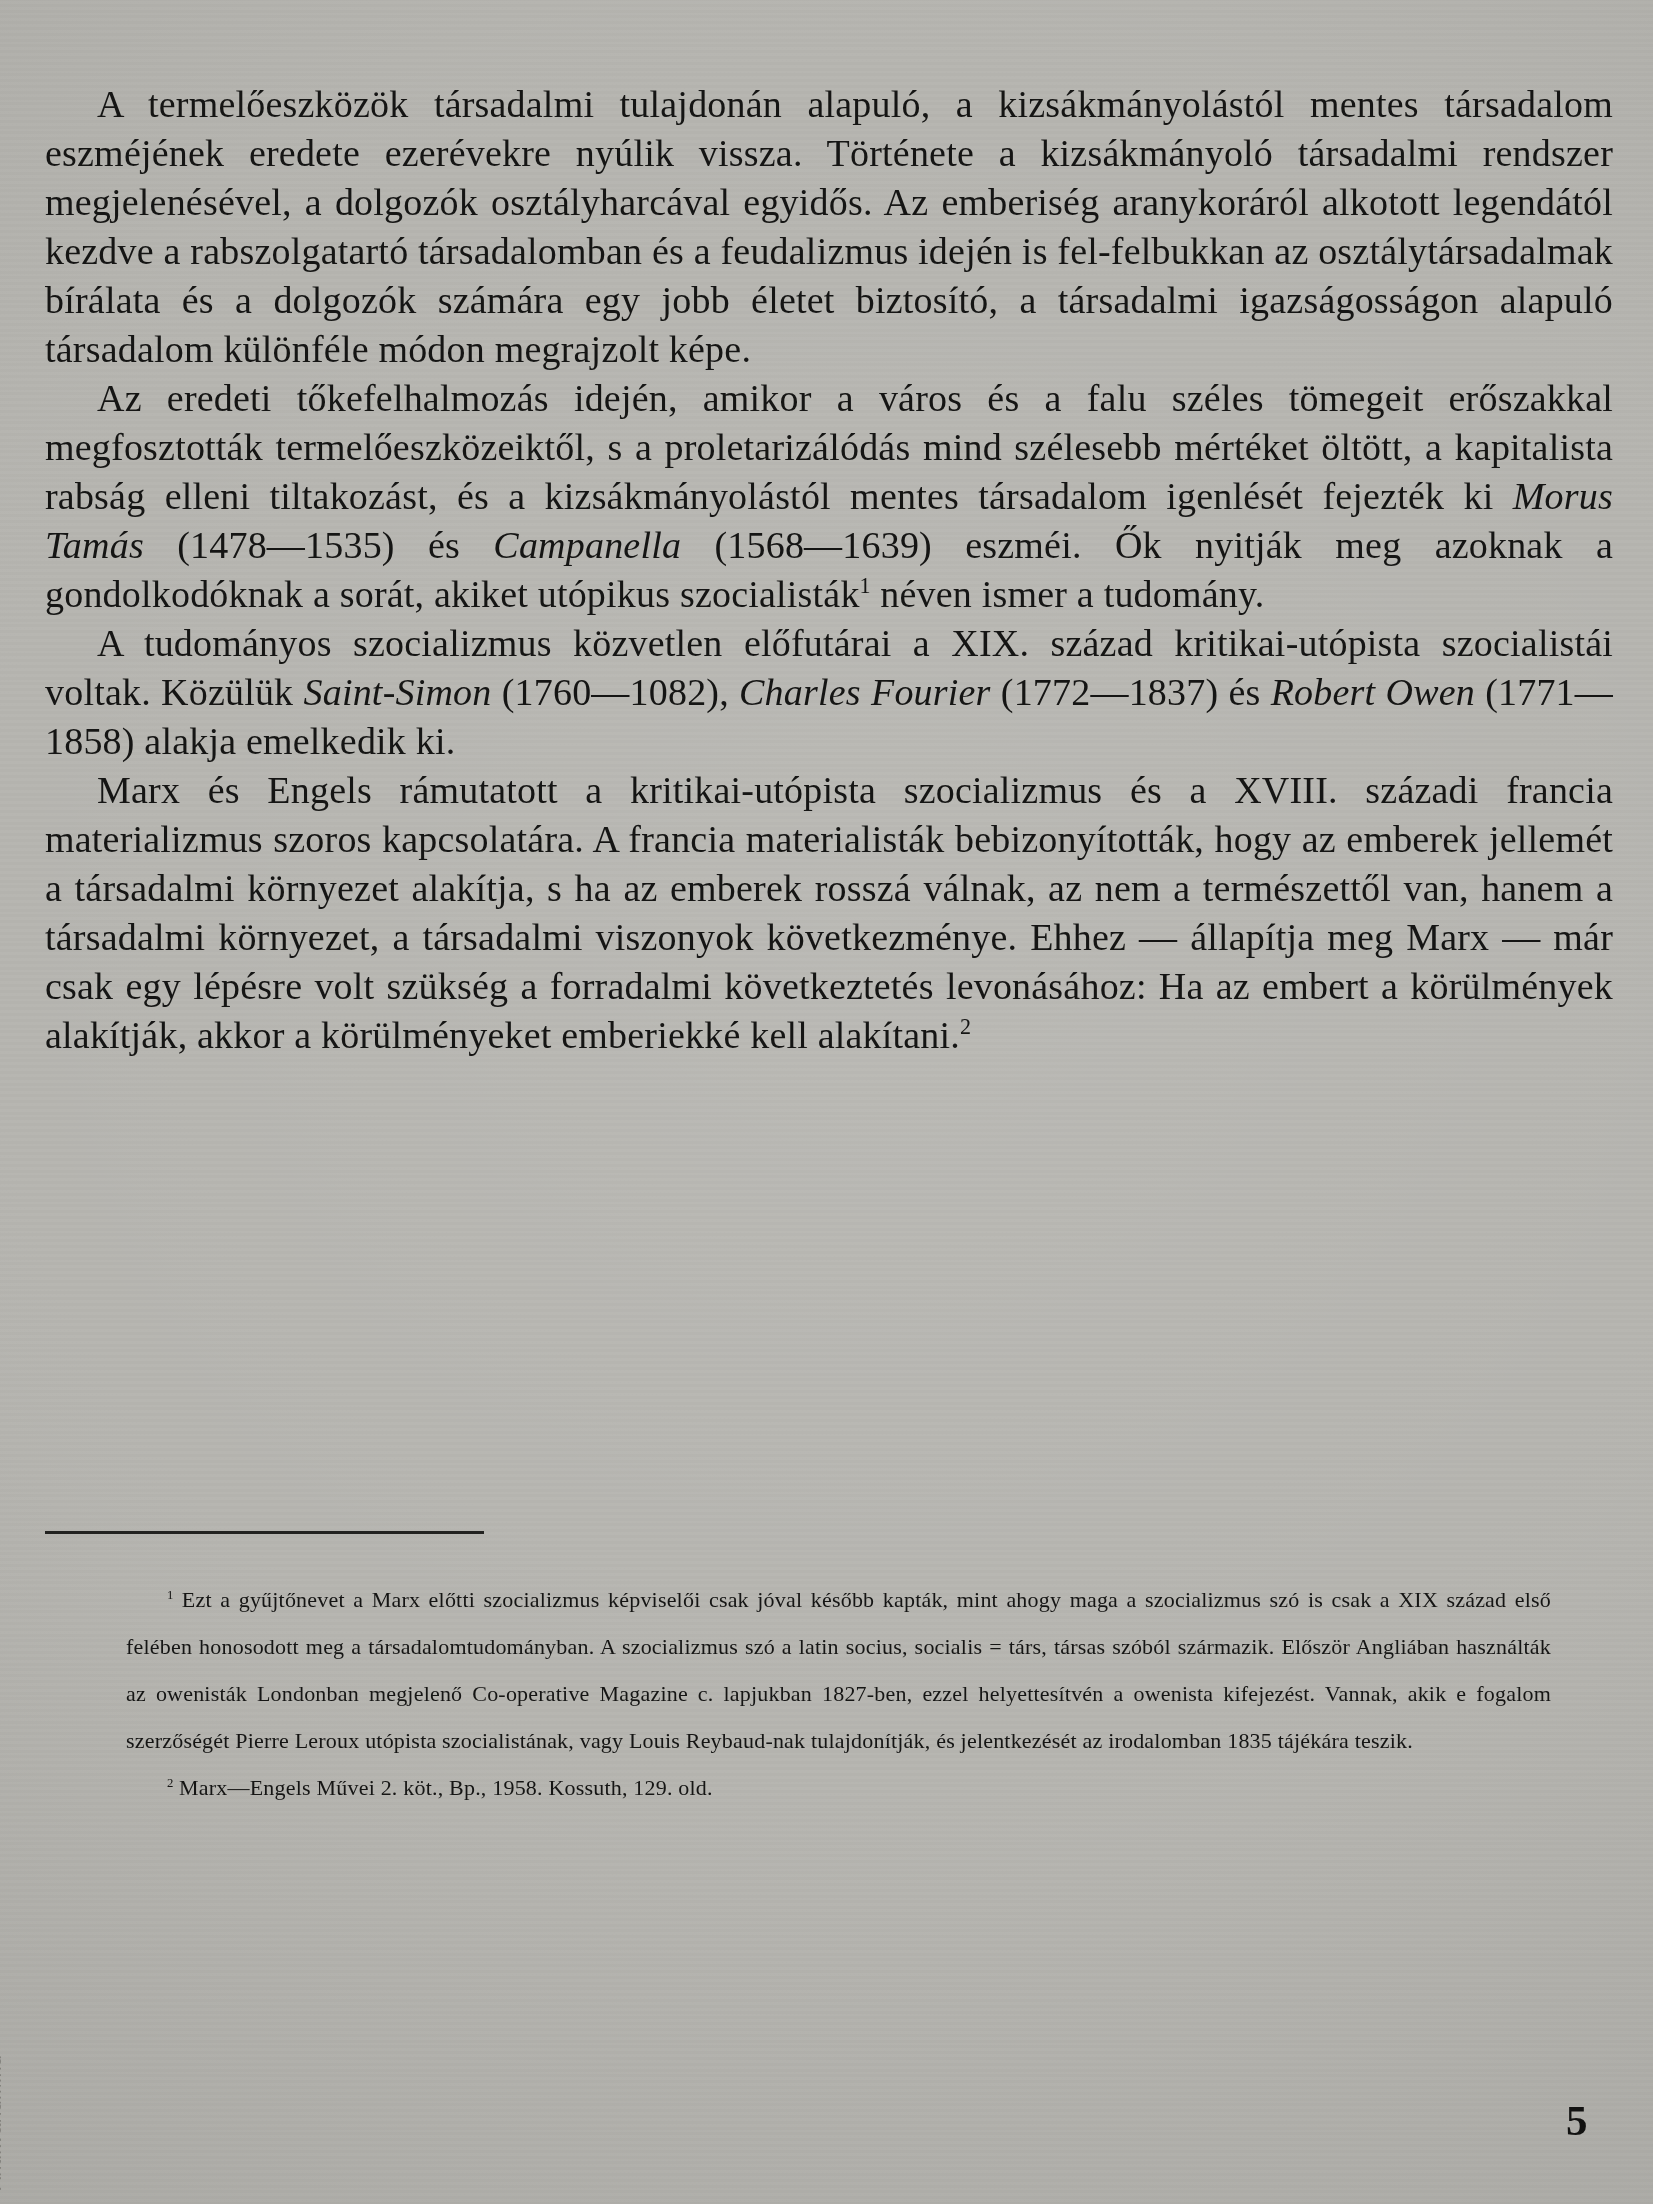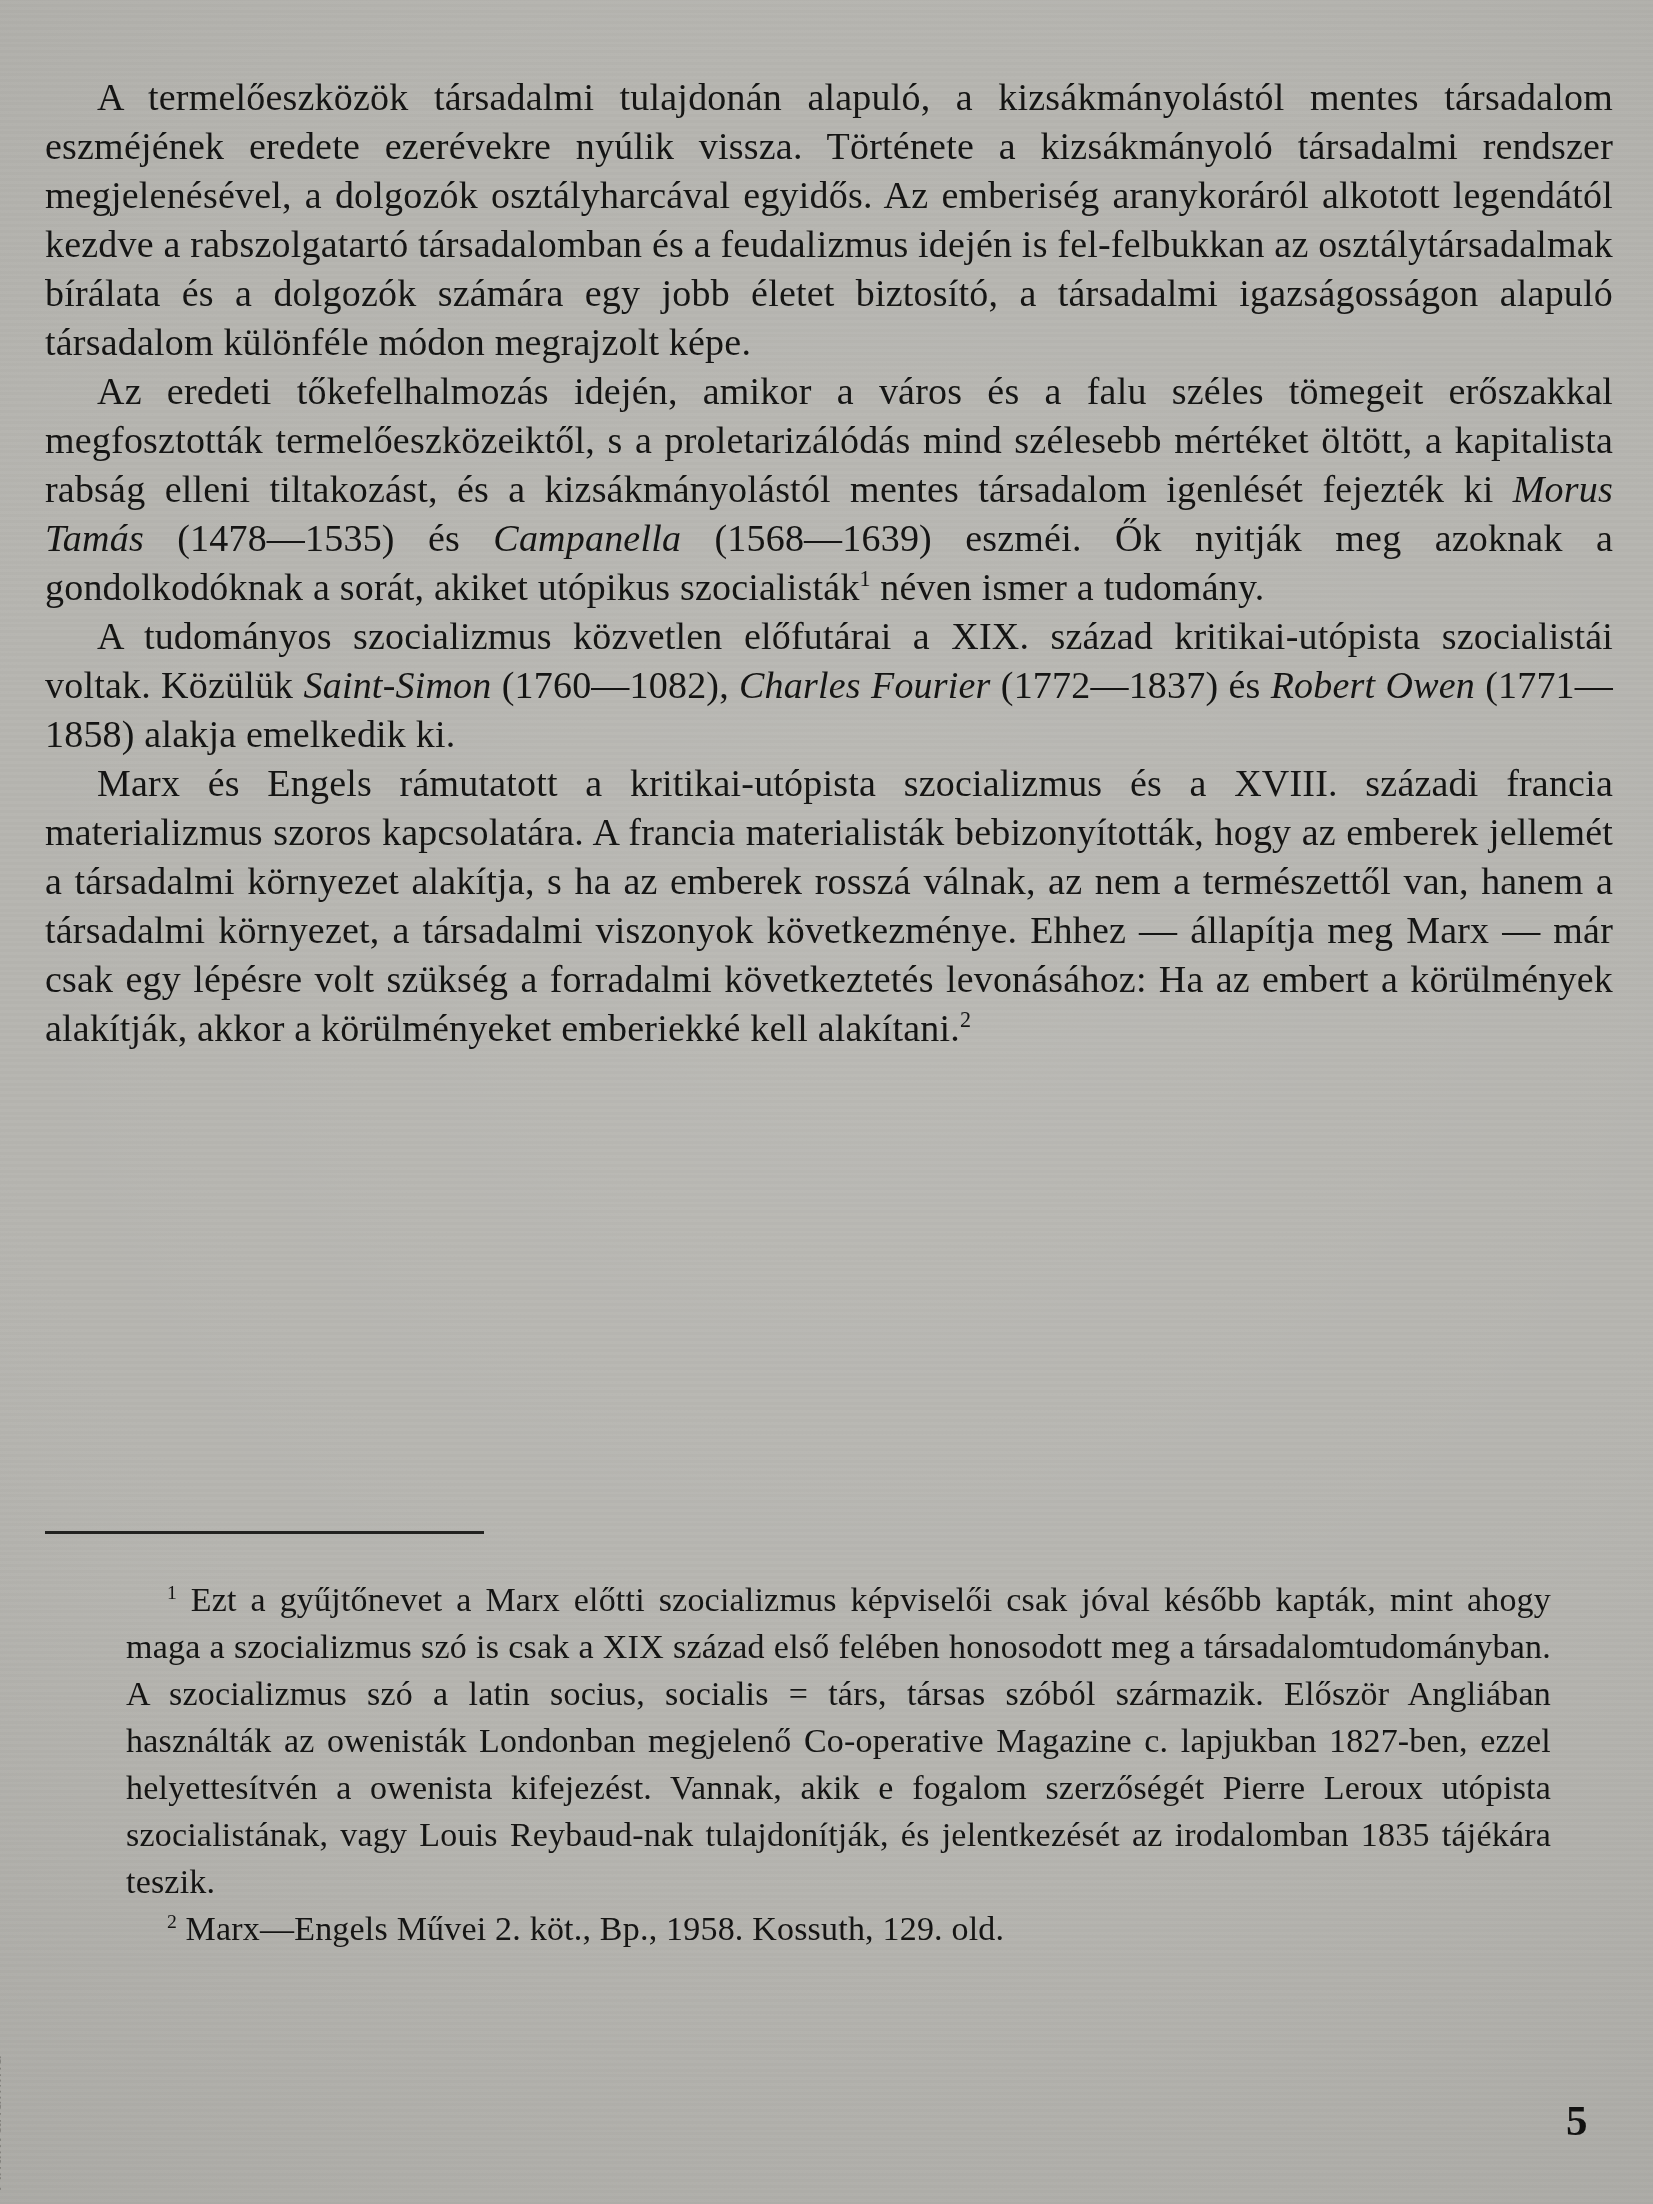--- a/index.html
+++ b/index.html
@@ -13,21 +13,21 @@
     background-image:
       radial-gradient(130% 95% at 52% 42%, rgba(255,255,255,0.09) 0%, rgba(255,255,255,0.02) 45%, rgba(0,0,0,0.10) 100%),
       repeating-linear-gradient(0deg, rgba(0,0,0,0.013) 0 2.9px, rgba(255,255,255,0.013) 2.9px 5.8px);
     overflow: hidden;
     font-family: "Liberation Serif", "DejaVu Serif", serif;
     color: #151514;
   }
   .body-text {
     position: absolute;
     left: 45px;
-    top: 73px;
+    top: 80px;
     width: 1568px;
     font-size: 38px;
     line-height: 49px;
     text-align: justify;
     letter-spacing: 0.2px;
   }
   .para { margin: 0; text-indent: 52px; }
   .seg-italic { font-style: italic; }
   sup.fn-mark {
     font-size: 0.58em;
@@ -41,21 +41,21 @@
     top: 1531px;
     width: 439px;
     height: 2.9px;
     background: #222220;
   }
   .footnotes {
     position: absolute;
     left: 126px;
     top: 1576px;
     width: 1425px;
-    font-size: 34px;
+    font-size: 22px;
     line-height: 47px;
     text-align: justify;
     letter-spacing: 0.2px;
   }
   .footnote { margin: 0; text-indent: 41px; }
   .page-number {
     position: absolute;
     left: 1566px;
     top: 2096px;
     font-size: 43px;

